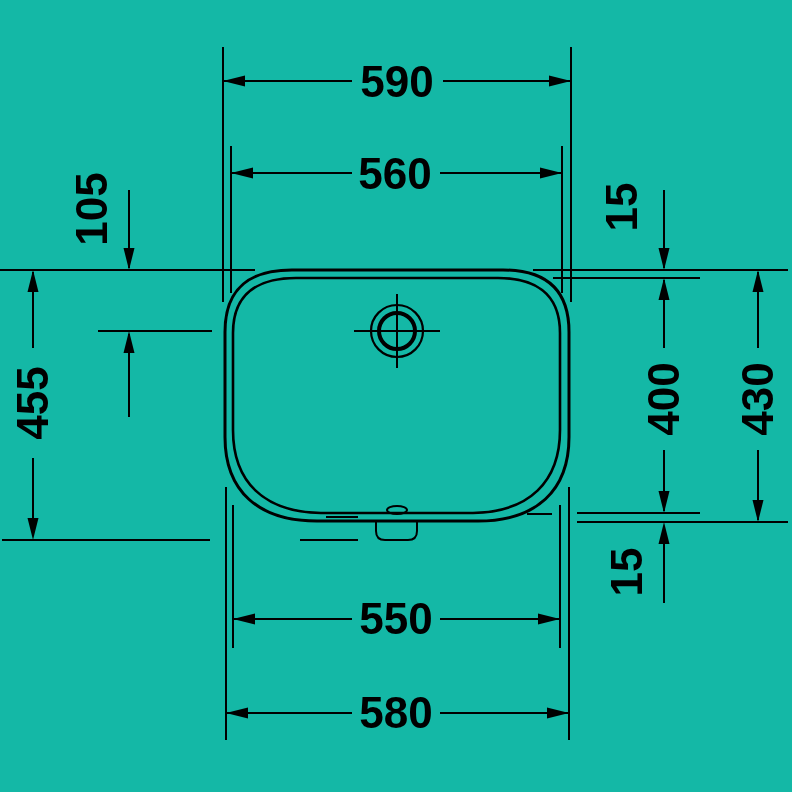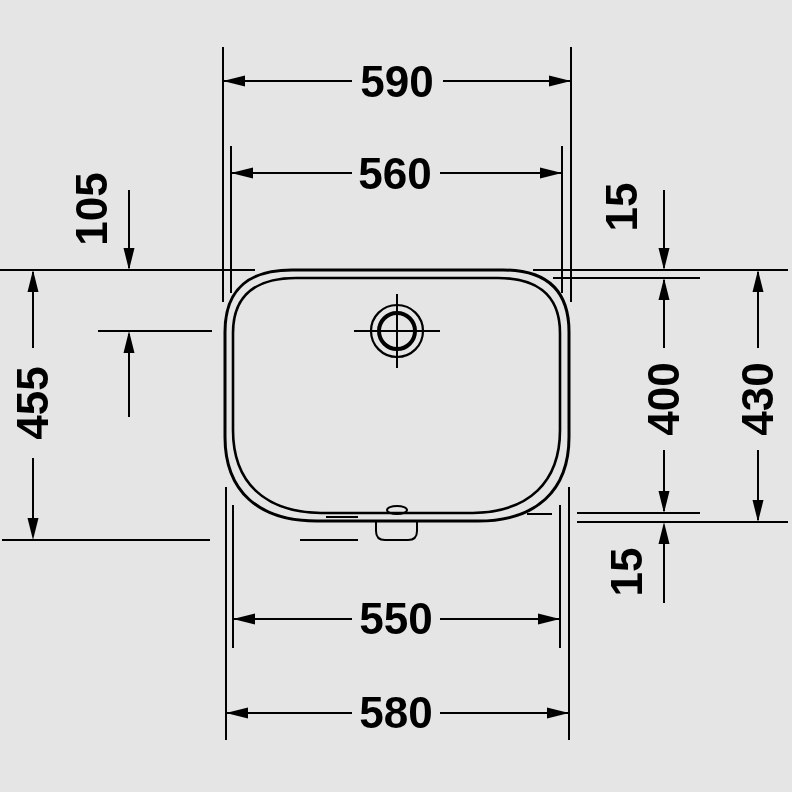--- a/index.html
+++ b/index.html
@@ -1,16 +1,16 @@
 <!DOCTYPE html>
 <html><head>
 <meta charset="utf-8">
 <style>
   html,body{margin:0;padding:0;background:#ffffff;}
-  #canvas{position:relative;width:792px;height:792px;background:#e5e5e5;overflow:hidden;}
+  #canvas{position:relative;width:792px;height:792px;background:#14b8a6;overflow:hidden;}
   svg{display:block;}
   .ink{stroke:#000000;fill:none;}
   .thin{stroke-width:2;}
   .outline{stroke-width:3;}
   .inline2{stroke-width:2.6;}
   .arrow{fill:#000000;stroke:none;}
   text.dim{
     font-family:"Liberation Sans", sans-serif;
     font-weight:bold;
     font-size:44px;

